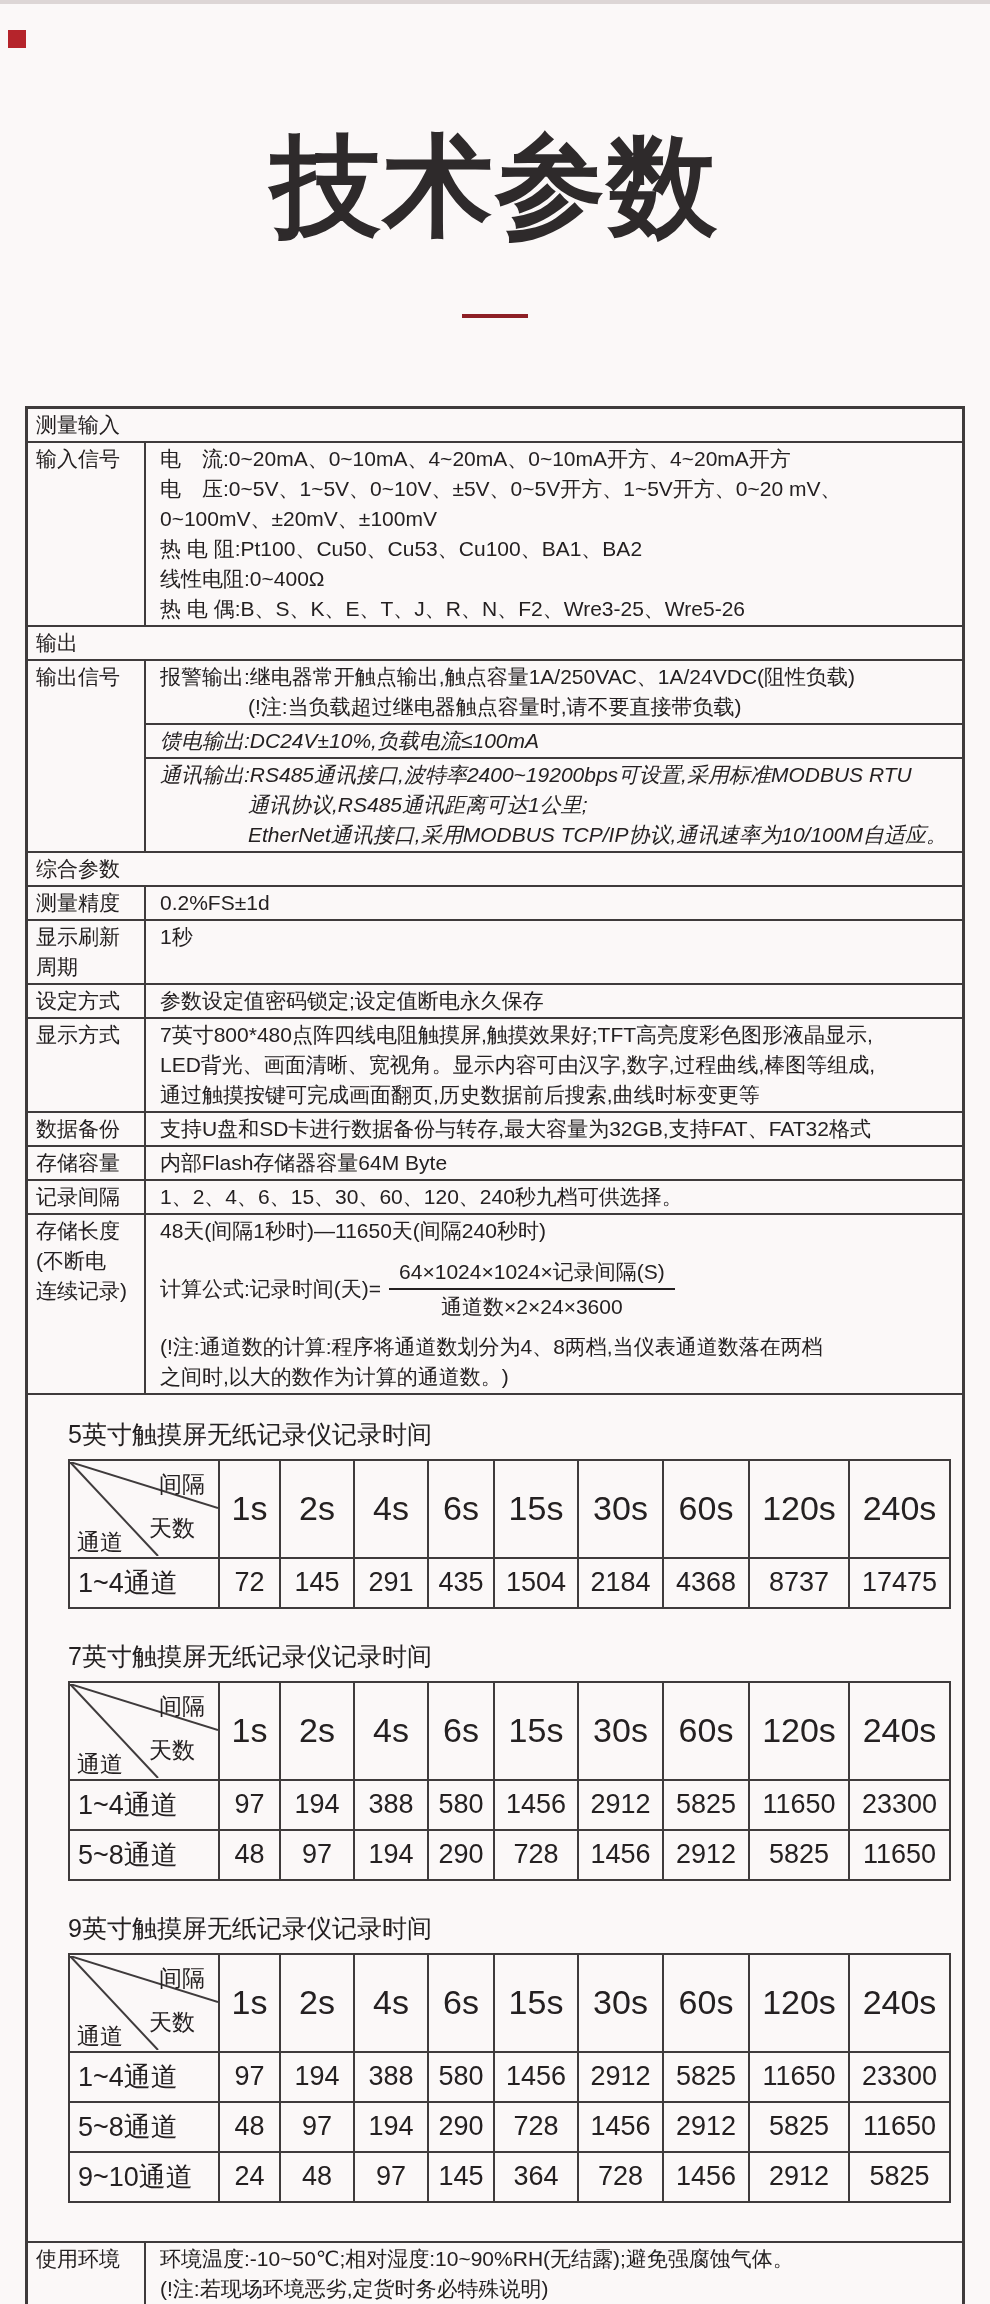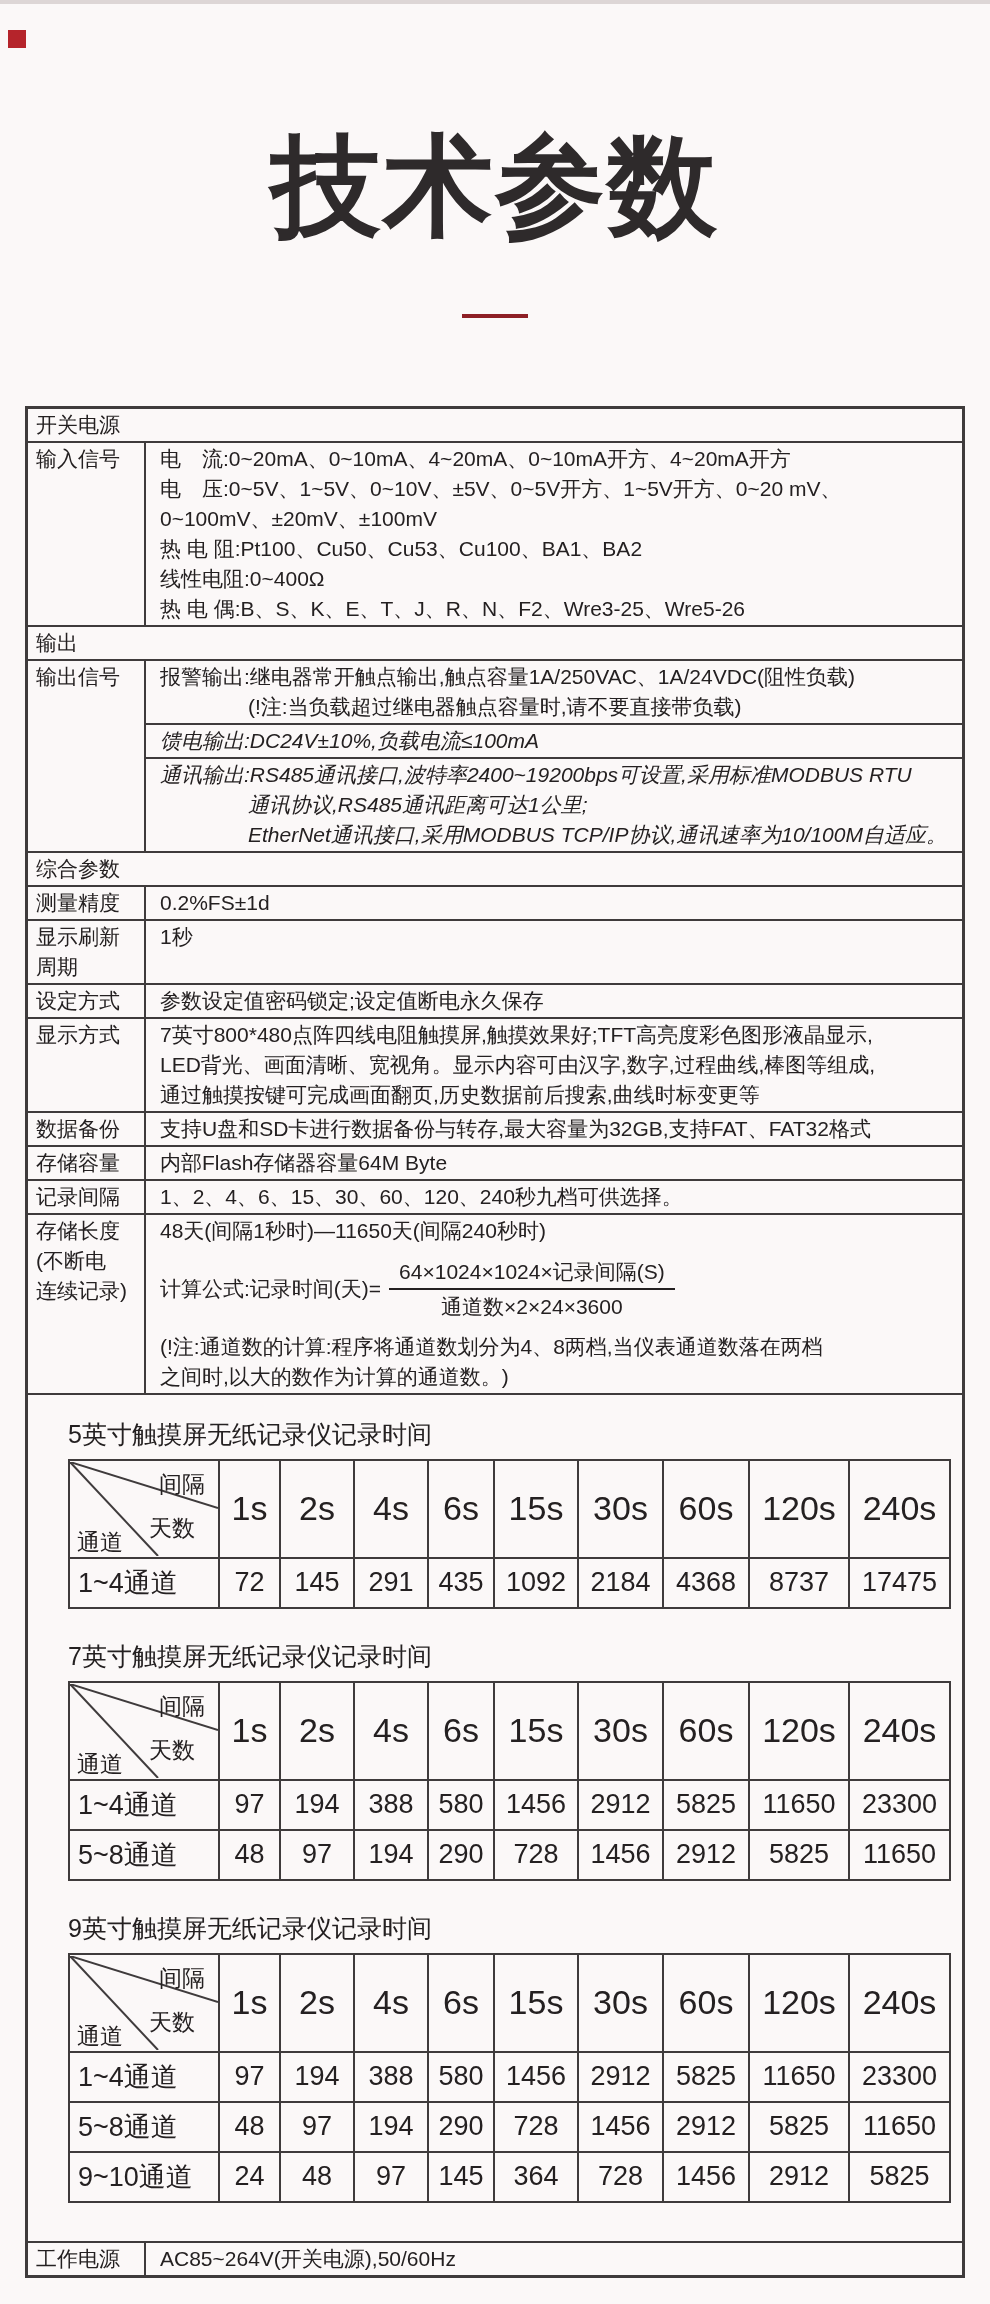--- a/index.html
+++ b/index.html
@@ -38,21 +38,21 @@
 </style>
 </head>
 <body>
 
 <div class="page">
   <div class="top-strip"></div>
   <div class="red-marker" style="background: rgb(181, 36, 43);"></div>
   <h1 class="title">技术参数</h1>
   <div class="title-underline" style="background: rgb(142, 31, 38);"></div>
   <div class="spec-table" id="spec-table">
-      <div class="srow section">开关电源</div>
+      <div class="srow section">测量输入</div>
       <div class="srow">
         <div class="lcell">
           <div class="lab-line">输入信号</div>
         </div>
         <div class="vcell">
           <div class="sub">
             <div class="vline">电　流:0~20mA、0~10mA、4~20mA、0~10mA开方、4~20mA开方</div>
             <div class="vline">电　压:0~5V、1~5V、0~10V、±5V、0~5V开方、1~5V开方、0~20 mV、</div>
             <div class="vline">0~100mV、±20mV、±100mV</div>
             <div class="vline">热 电 阻:Pt100、Cu50、Cu53、Cu100、BA1、BA2</div>
@@ -214,21 +214,21 @@
                 <th class="interval">240s</th>
               </tr>
             </thead>
             <tbody>
               <tr>
                 <td class="channels">1~4通道</td>
                 <td>72</td>
                 <td>145</td>
                 <td>291</td>
                 <td>435</td>
-                <td>1092</td>
+                <td>1504</td>
                 <td>2184</td>
                 <td>4368</td>
                 <td>8737</td>
                 <td>17475</td>
               </tr>
             </tbody>
           </table>
         </div>
         <div class="tblock">
           <div class="ttitle">7英寸触摸屏无纸记录仪记录时间</div>
@@ -368,20 +368,31 @@
                 <td>1456</td>
                 <td>2912</td>
                 <td>5825</td>
               </tr>
             </tbody>
           </table>
         </div>
       </div>
       <div class="srow">
         <div class="lcell">
+          <div class="lab-line">使用环境</div>
+        </div>
+        <div class="vcell">
+          <div class="sub">
+            <div class="vline">环境温度:-10~50℃;相对湿度:10~90%RH(无结露);避免强腐蚀气体。</div>
+            <div class="vline">(!注:若现场环境恶劣,定货时务必特殊说明)</div>
+          </div>
+        </div>
+      </div>
+      <div class="srow">
+        <div class="lcell">
           <div class="lab-line">工作电源</div>
         </div>
         <div class="vcell">
           <div class="sub">
             <div class="vline">AC85~264V(开关电源),50/60Hz</div>
           </div>
         </div>
       </div>
     </div>
 </div>

